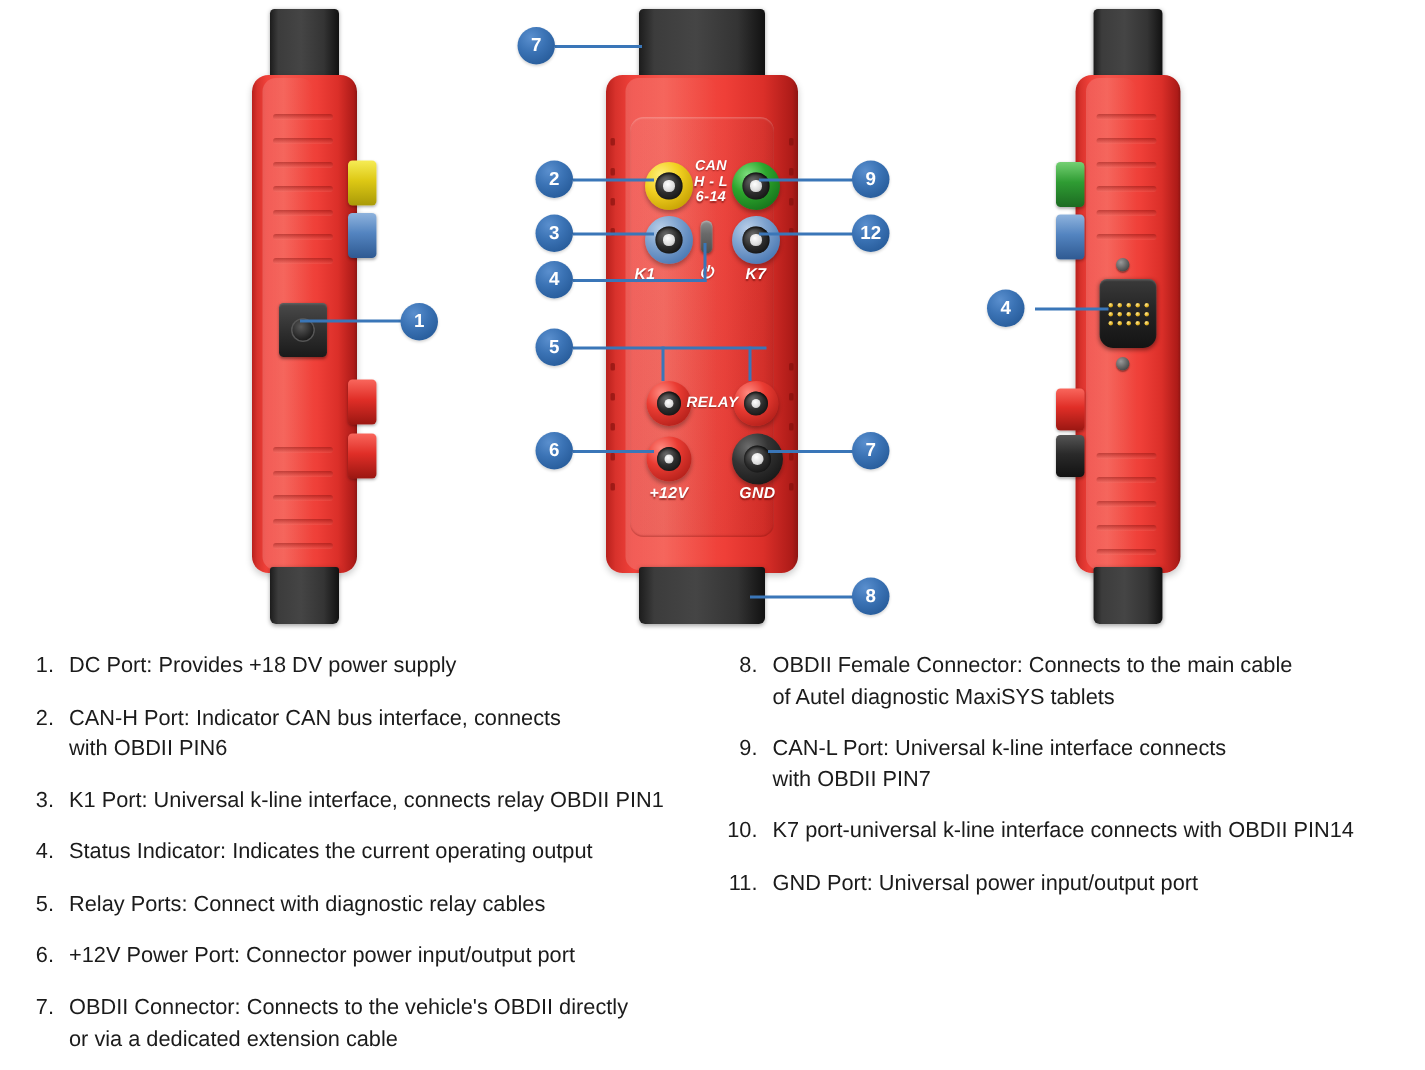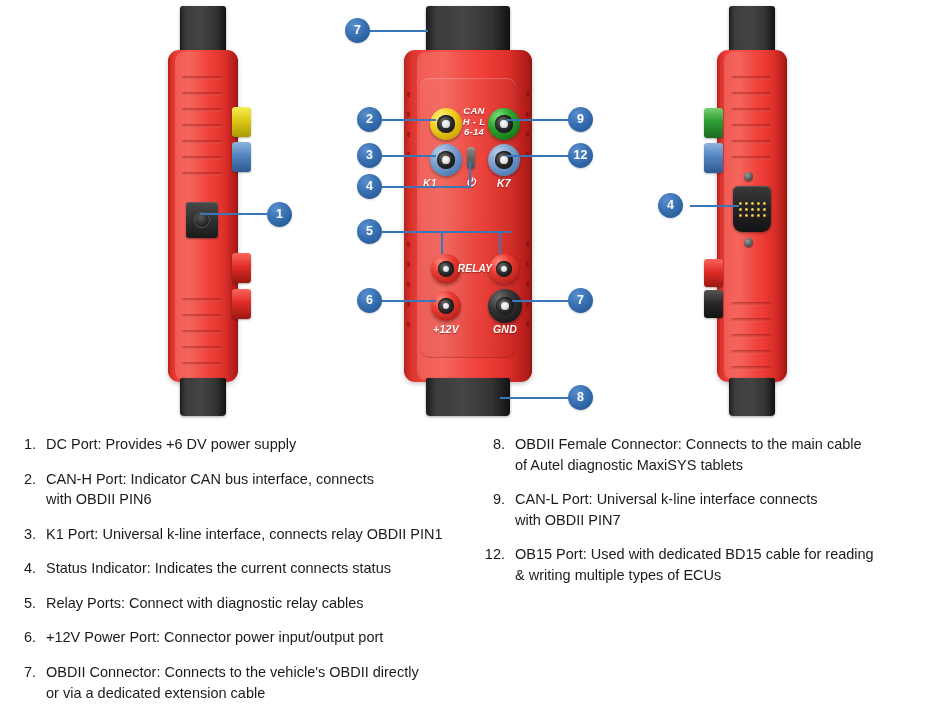--- a/index.html
+++ b/index.html
@@ -462,34 +462,34 @@
     <div class="leader leader-h" style="left:690px; top:205px; width:49px;"></div>
     <div class="callout-badge" style="left:658px; top:193px;">4</div>
 
   </div>
 
   <div id="legend">
 
     <div class="legend-col" id="legend-col-left">
       <div class="legend-item">
         <span class="legend-num">1.</span>
-        <span class="legend-text">DC Port: Provides +6 DV power supply</span>
+        <span class="legend-text">DC Port: Provides +18 DV power supply</span>
       </div>
       <div class="legend-item">
         <span class="legend-num">2.</span>
         <span class="legend-text">CAN-H Port: Indicator CAN bus interface, connects
 with OBDII PIN6</span>
       </div>
       <div class="legend-item">
         <span class="legend-num">3.</span>
         <span class="legend-text">K1 Port: Universal k-line interface, connects relay OBDII PIN1</span>
       </div>
       <div class="legend-item">
         <span class="legend-num">4.</span>
-        <span class="legend-text">Status Indicator: Indicates the current connects status</span>
+        <span class="legend-text">Status Indicator: Indicates the current operating output</span>
       </div>
       <div class="legend-item">
         <span class="legend-num">5.</span>
         <span class="legend-text">Relay Ports: Connect with diagnostic relay cables</span>
       </div>
       <div class="legend-item">
         <span class="legend-num">6.</span>
         <span class="legend-text">+12V Power Port: Connector power input/output port</span>
       </div>
       <div class="legend-item">
@@ -504,21 +504,24 @@
         <span class="legend-num">8.</span>
         <span class="legend-text">OBDII Female Connector: Connects to the main cable
 of Autel diagnostic MaxiSYS tablets</span>
       </div>
       <div class="legend-item">
         <span class="legend-num">9.</span>
         <span class="legend-text">CAN-L Port: Universal k-line interface connects
 with OBDII PIN7</span>
       </div>
       <div class="legend-item">
-        <span class="legend-num">12.</span>
-        <span class="legend-text">OB15 Port: Used with dedicated BD15 cable for reading
-&amp; writing multiple types of ECUs</span>
+        <span class="legend-num">10.</span>
+        <span class="legend-text">K7 port-universal k-line interface connects with OBDII PIN14</span>
+      </div>
+      <div class="legend-item">
+        <span class="legend-num">11.</span>
+        <span class="legend-text">GND Port: Universal power input/output port</span>
       </div>
     </div>
 
   </div>
 
 </div>
 
 </body></html>

